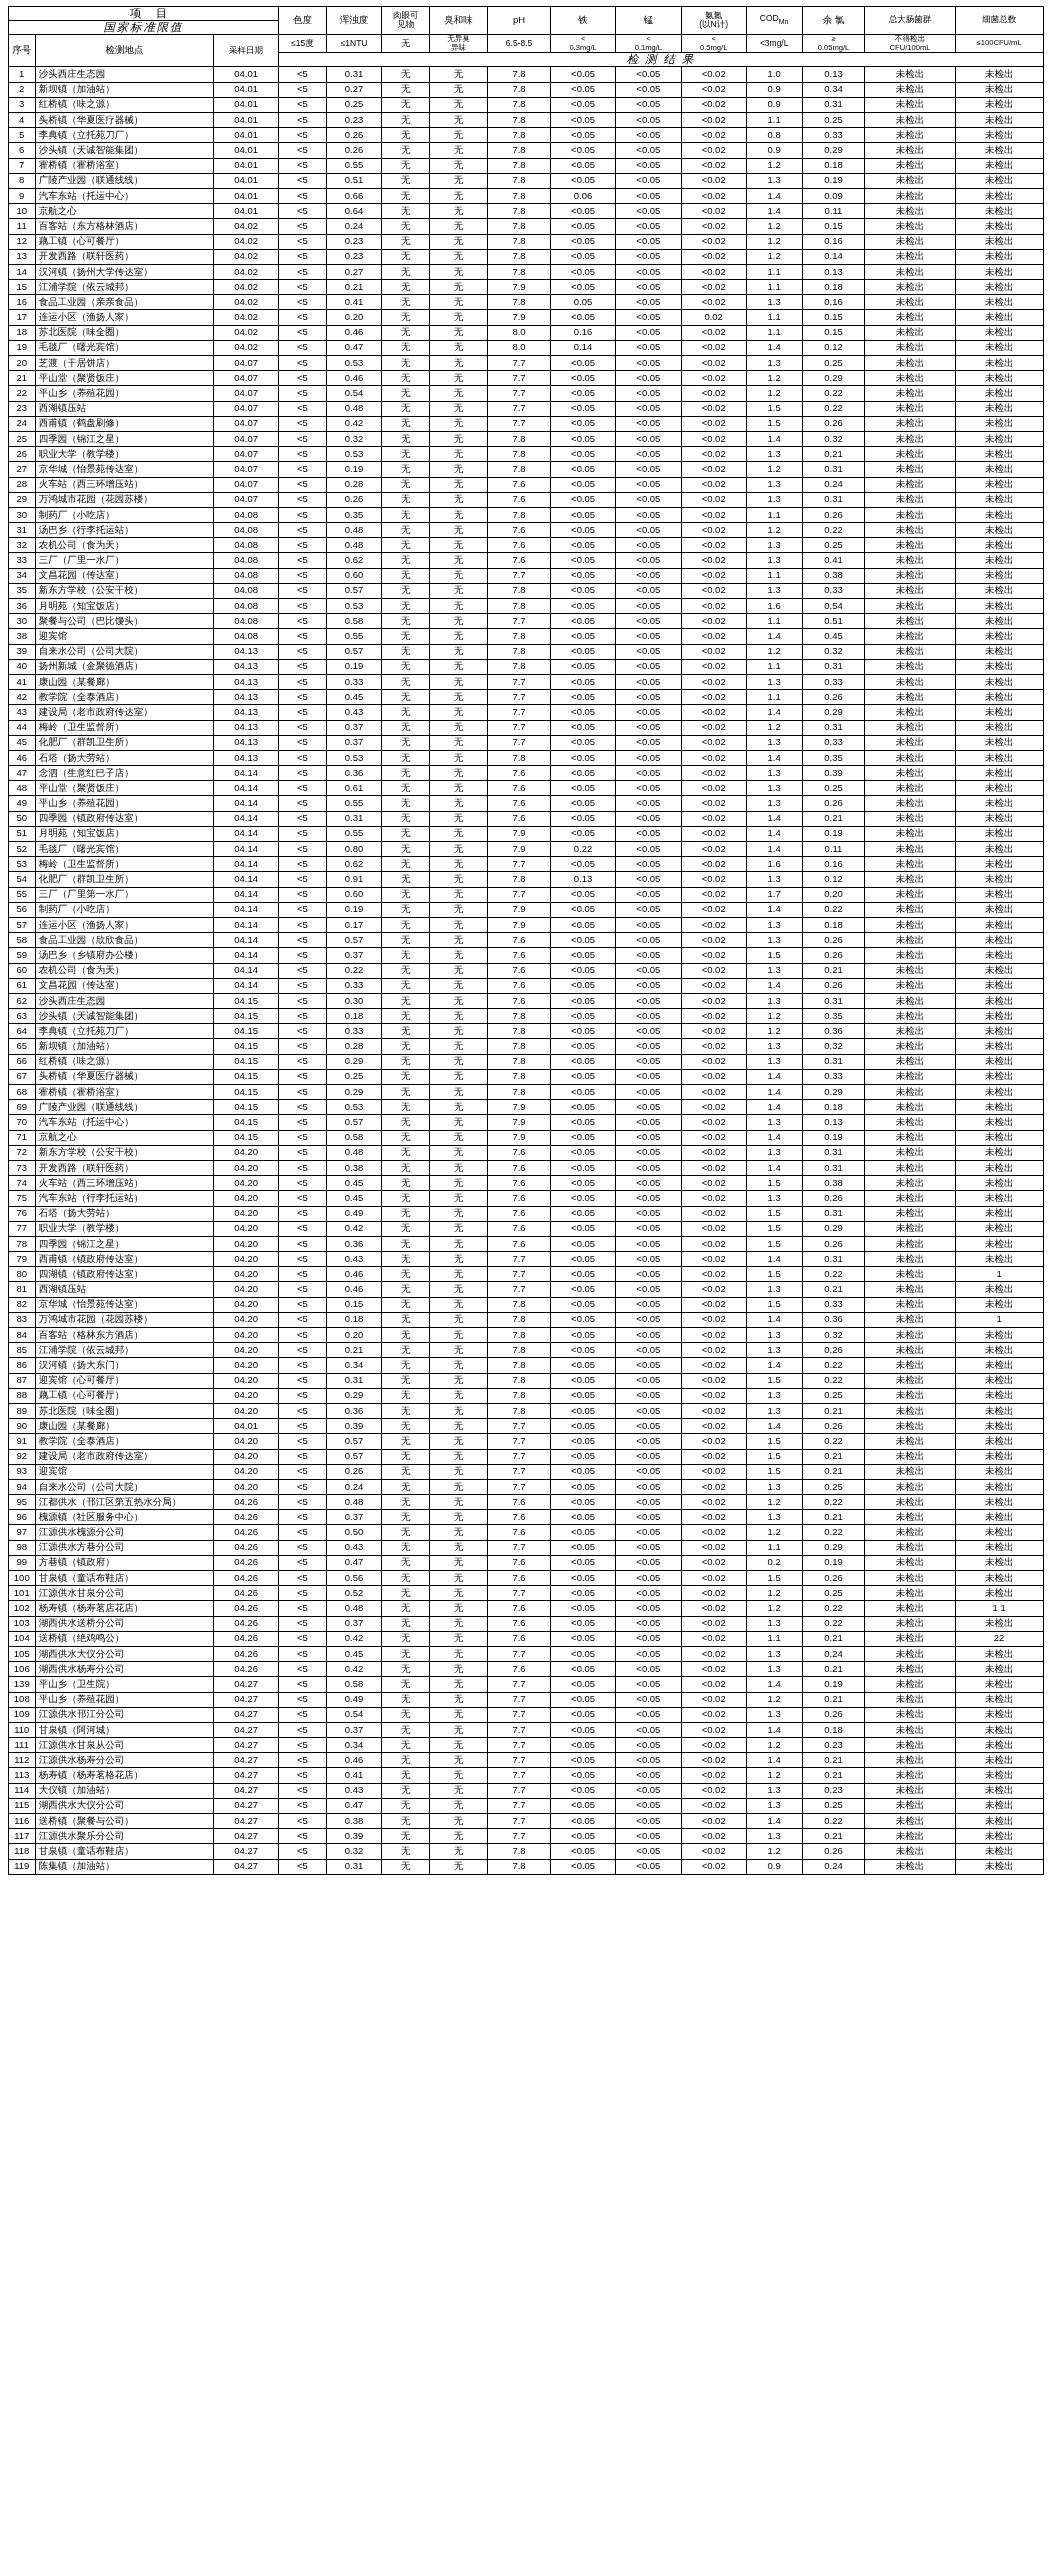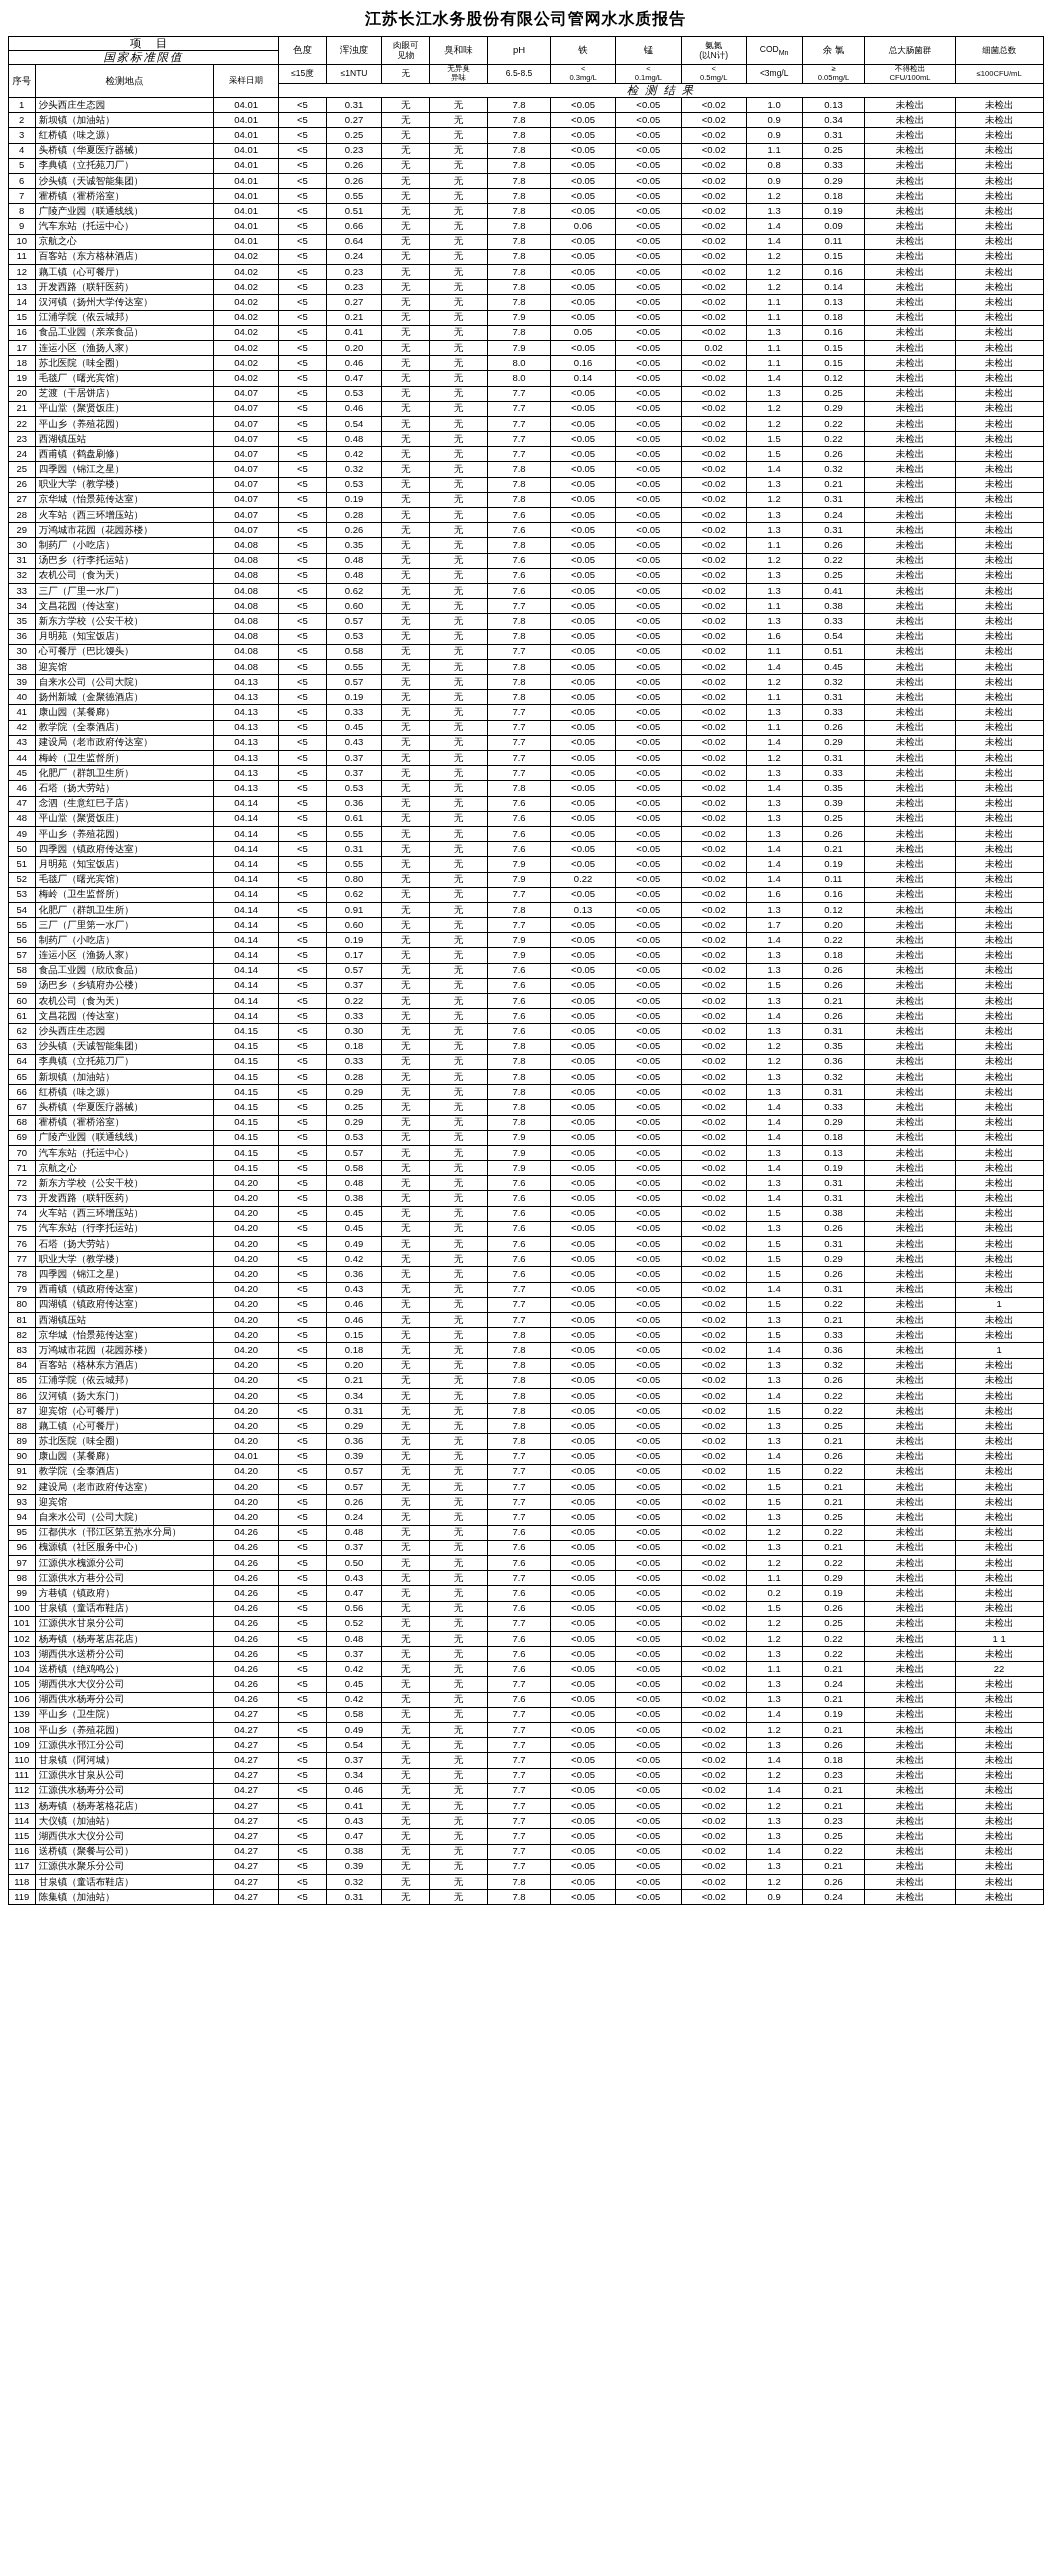--- a/index.html
+++ b/index.html
@@ -28,21 +28,20 @@
   col.c-nh3{width:55px;}
   col.c-cod{width:47px;}
   col.c-cl{width:53px;}
   col.c-coli{width:76px;}
   col.c-bact{width:74px;}
 </style>
 </head>
 <body>
 
 <div class="page">
-  <div class="title">江苏长江水务股份有限公司管网水水质报告</div>
 
   <table>
     <colgroup>
       <col class="c-no">
         <col class="c-site">
         <col class="c-date">
       <col class="c-color">
         <col class="c-turb">
         <col class="c-vis">
         <col class="c-odor">
@@ -703,21 +702,21 @@
           <td>&lt;0.05</td>
           <td>&lt;0.05</td>
           <td>&lt;0.02</td>
           <td>1.6</td>
           <td>0.54</td>
           <td>未检出</td>
           <td>未检出</td>
         </tr>
         <tr>
           <td>30</td>
-          <td class="left">心可餐厅（巴比馒头）</td>
+          <td class="left">聚餐与公司（巴比馒头）</td>
           <td>04.08</td>
           <td>&lt;5</td>
           <td>0.58</td>
           <td>无</td>
           <td>无</td>
           <td>7.7</td>
           <td>&lt;0.05</td>
           <td>&lt;0.05</td>
           <td>&lt;0.02</td>
           <td>1.1</td>

